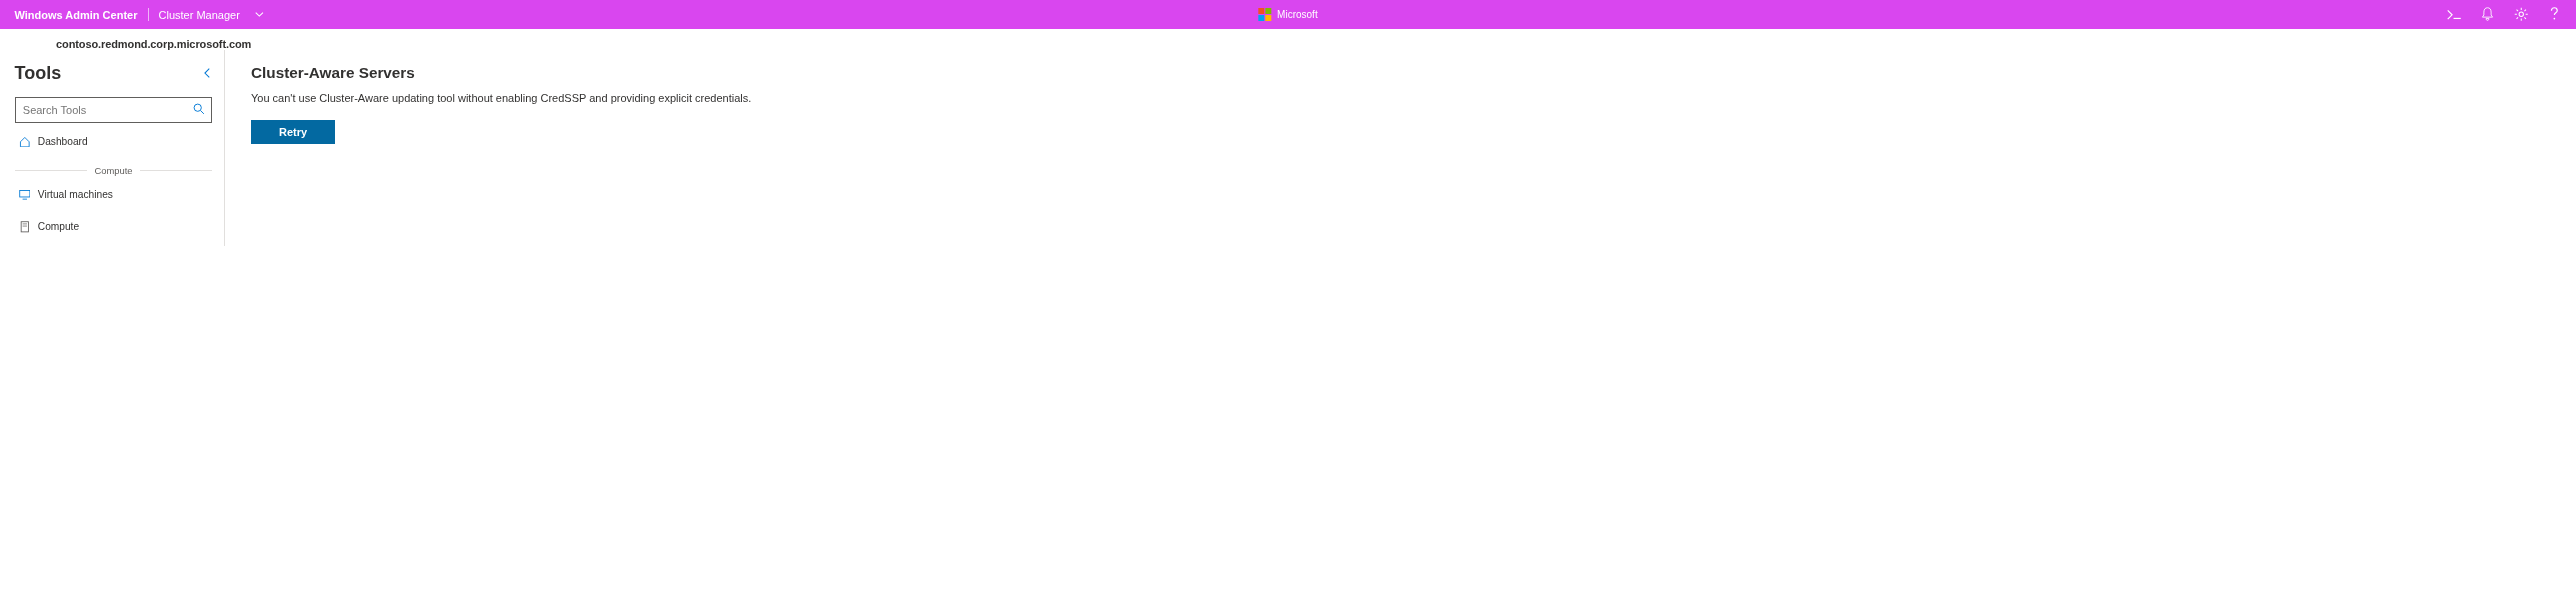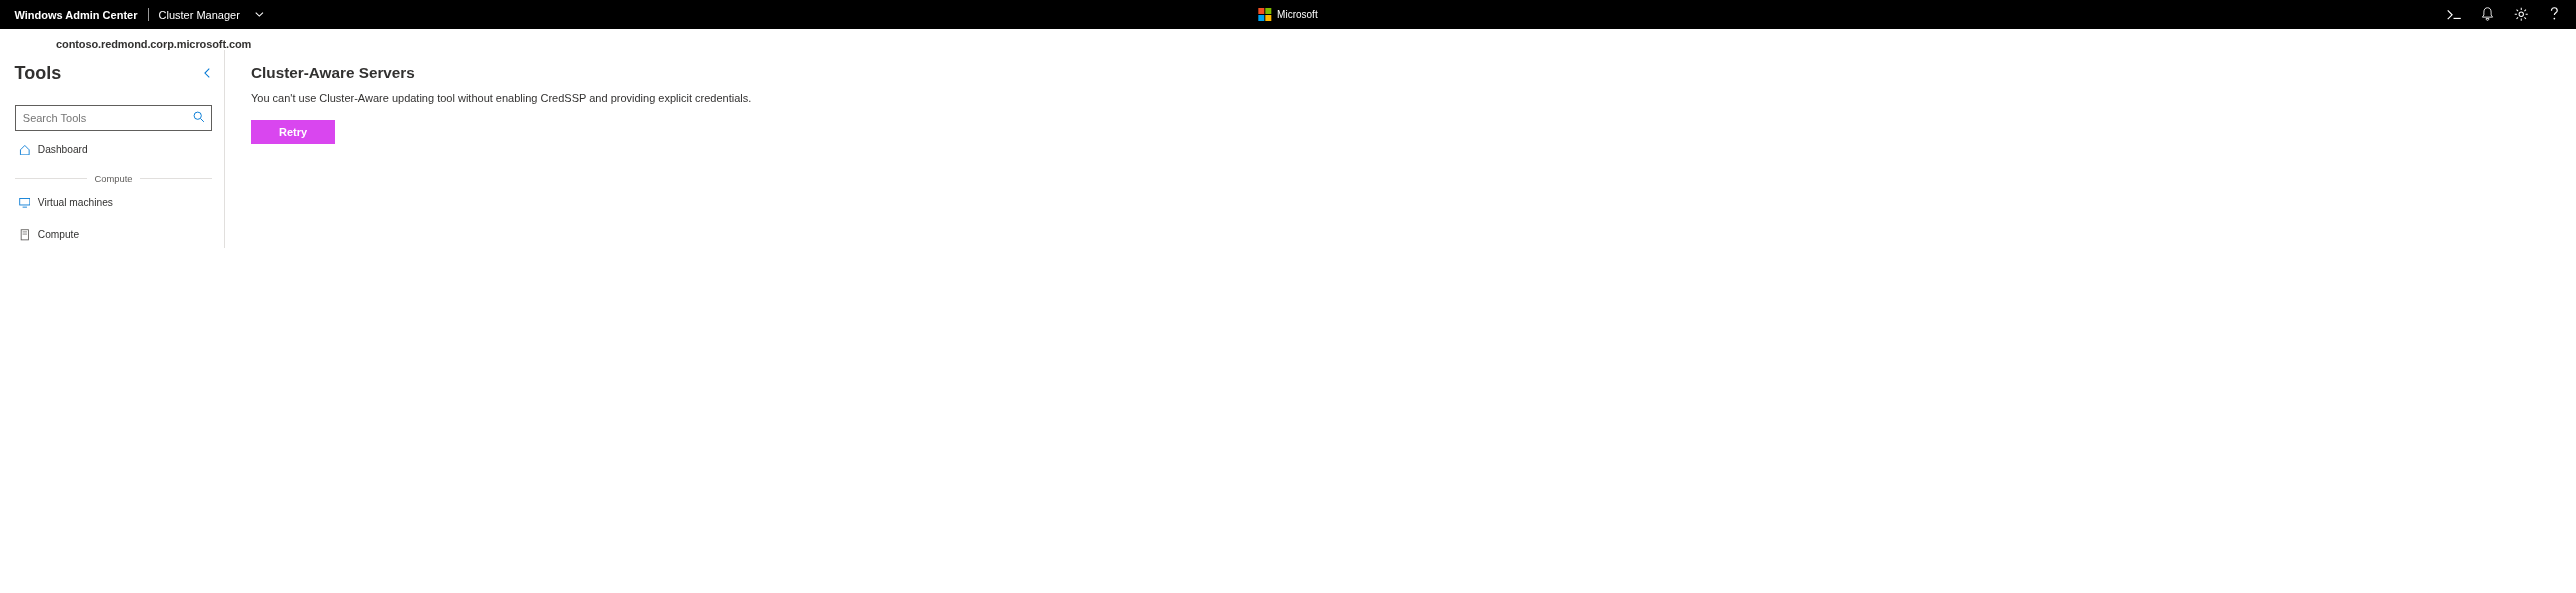--- a/index.html
+++ b/index.html
@@ -1,48 +1,48 @@
 <!DOCTYPE html>
 <html style="font-size:11.6px"><head>
   <meta charset="utf-8">
   <style>
     * { margin: 0; padding: 0; box-sizing: border-box; font-family: "Segoe UI", -apple-system, sans-serif; }
     body { background: #fff; color: #323130; }
 
-    .topbar { background: #000000; height: 29px; display: flex; align-items: center; color: #fff; padding: 0 14.5px; font-size: 11px; }
+    .topbar { background: #d946ef; height: 29px; display: flex; align-items: center; color: #fff; padding: 0 14.5px; font-size: 11px; }
     .topbar-left { display: flex; align-items: center; gap: 10.2px; }
     .brand { font-weight: 600; }
     .divider-v { width: 0.7px; height: 13px; background: rgba(255,255,255,0.6); }
     .context { display: flex; gap: 15px; cursor: pointer; }
     .topbar-center { position: absolute; left: 50%; transform: translateX(-50%); display: flex; align-items: center; gap: 5.8px; font-size: 10px; }
     .ms-logo { width: 13px; height: 13px; display: grid; grid-template-columns: 1fr 1fr; grid-template-rows: 1fr 1fr; gap: 0.7px; }
     .ms-logo > div:nth-child(1){background:#f25022;} .ms-logo > div:nth-child(2){background:#7fba00;} .ms-logo > div:nth-child(3){background:#00a4ef;} .ms-logo > div:nth-child(4){background:#ffb900;}
     .topbar-right { margin-left: auto; display: flex; align-items: center; gap: 19px; }
     .tb-icon { width: 14.5px; height: 14.5px; display: flex; align-items: center; justify-content: center; cursor: pointer; }
 
     .hostbar { padding: 8.7px 16px 0 16px; font-size: 11px; font-weight: 700; letter-spacing: -0.1px; margin-left: 40px; }
 
     .body { display: flex; }
     .sidebar { width: 225px; padding: 13px 0 0 14.5px; border-right: 0.7px solid #e1dfdd; min-height: 196px; }
     .tools-head { display: flex; justify-content: space-between; align-items: center; padding-right: 8.7px; }
     .tools-title { font-size: 18px; font-weight: 600; }
     .collapse-chevron { color: #0078d4; font-size: 13px; cursor: pointer; padding: 2.9px; }
-    .search { margin-top: 21px; margin-right: 11.6px; border: 0.7px solid #605e5c; height: 26px; display: flex; align-items: center; padding: 0 7.3px; }
+    .search { margin-top: 13px; margin-right: 11.6px; border: 0.7px solid #605e5c; height: 26px; display: flex; align-items: center; padding: 0 7.3px; }
     .search input { border: none; outline: none; flex: 1; font-size: 11px; color: #605e5c; background: transparent; }
     .search .sicon { color: #0078d4; }
     .nav-item { display: flex; align-items: center; gap: 7.3px; padding: 7.3px 4.4px; font-size: 10.2px; color: #323130; cursor: pointer; margin-top: 5.8px; }
     .nav-icon { width: 11.6px; height: 11.6px; display: inline-flex; align-items: center; justify-content: center; }
     .section-label { display: flex; align-items: center; margin: 10.2px 11.6px 0 0; font-size: 9.4px; color: #605e5c; }
     .section-label::before, .section-label::after { content: ""; flex: 1; height: 0.7px; background: #e1dfdd; }
     .section-label span { padding: 0 7.3px; }
 
     .main { flex: 1; padding: 14.5px 26px; }
     .page-title { font-size: 15.3px; font-weight: 700; margin-bottom: 10.2px; }
     .msg { font-size: 11px; color: #323130; margin-bottom: 16px; }
-    .retry-btn { background: #d946ef; color: #fff; border: none; font-size: 11px; font-weight: 600; padding: 5.8px 28px; cursor: pointer; }
+    .retry-btn { background: #0369a1; color: #fff; border: none; font-size: 11px; font-weight: 600; padding: 5.8px 28px; cursor: pointer; }
   </style>
 </head>
 <body>
 
 <div class="topbar">
   <div class="topbar-left">
     <span class="brand">Windows Admin Center</span>
     <div class="divider-v"></div>
     <div class="context">
       <span>Cluster Manager</span>

